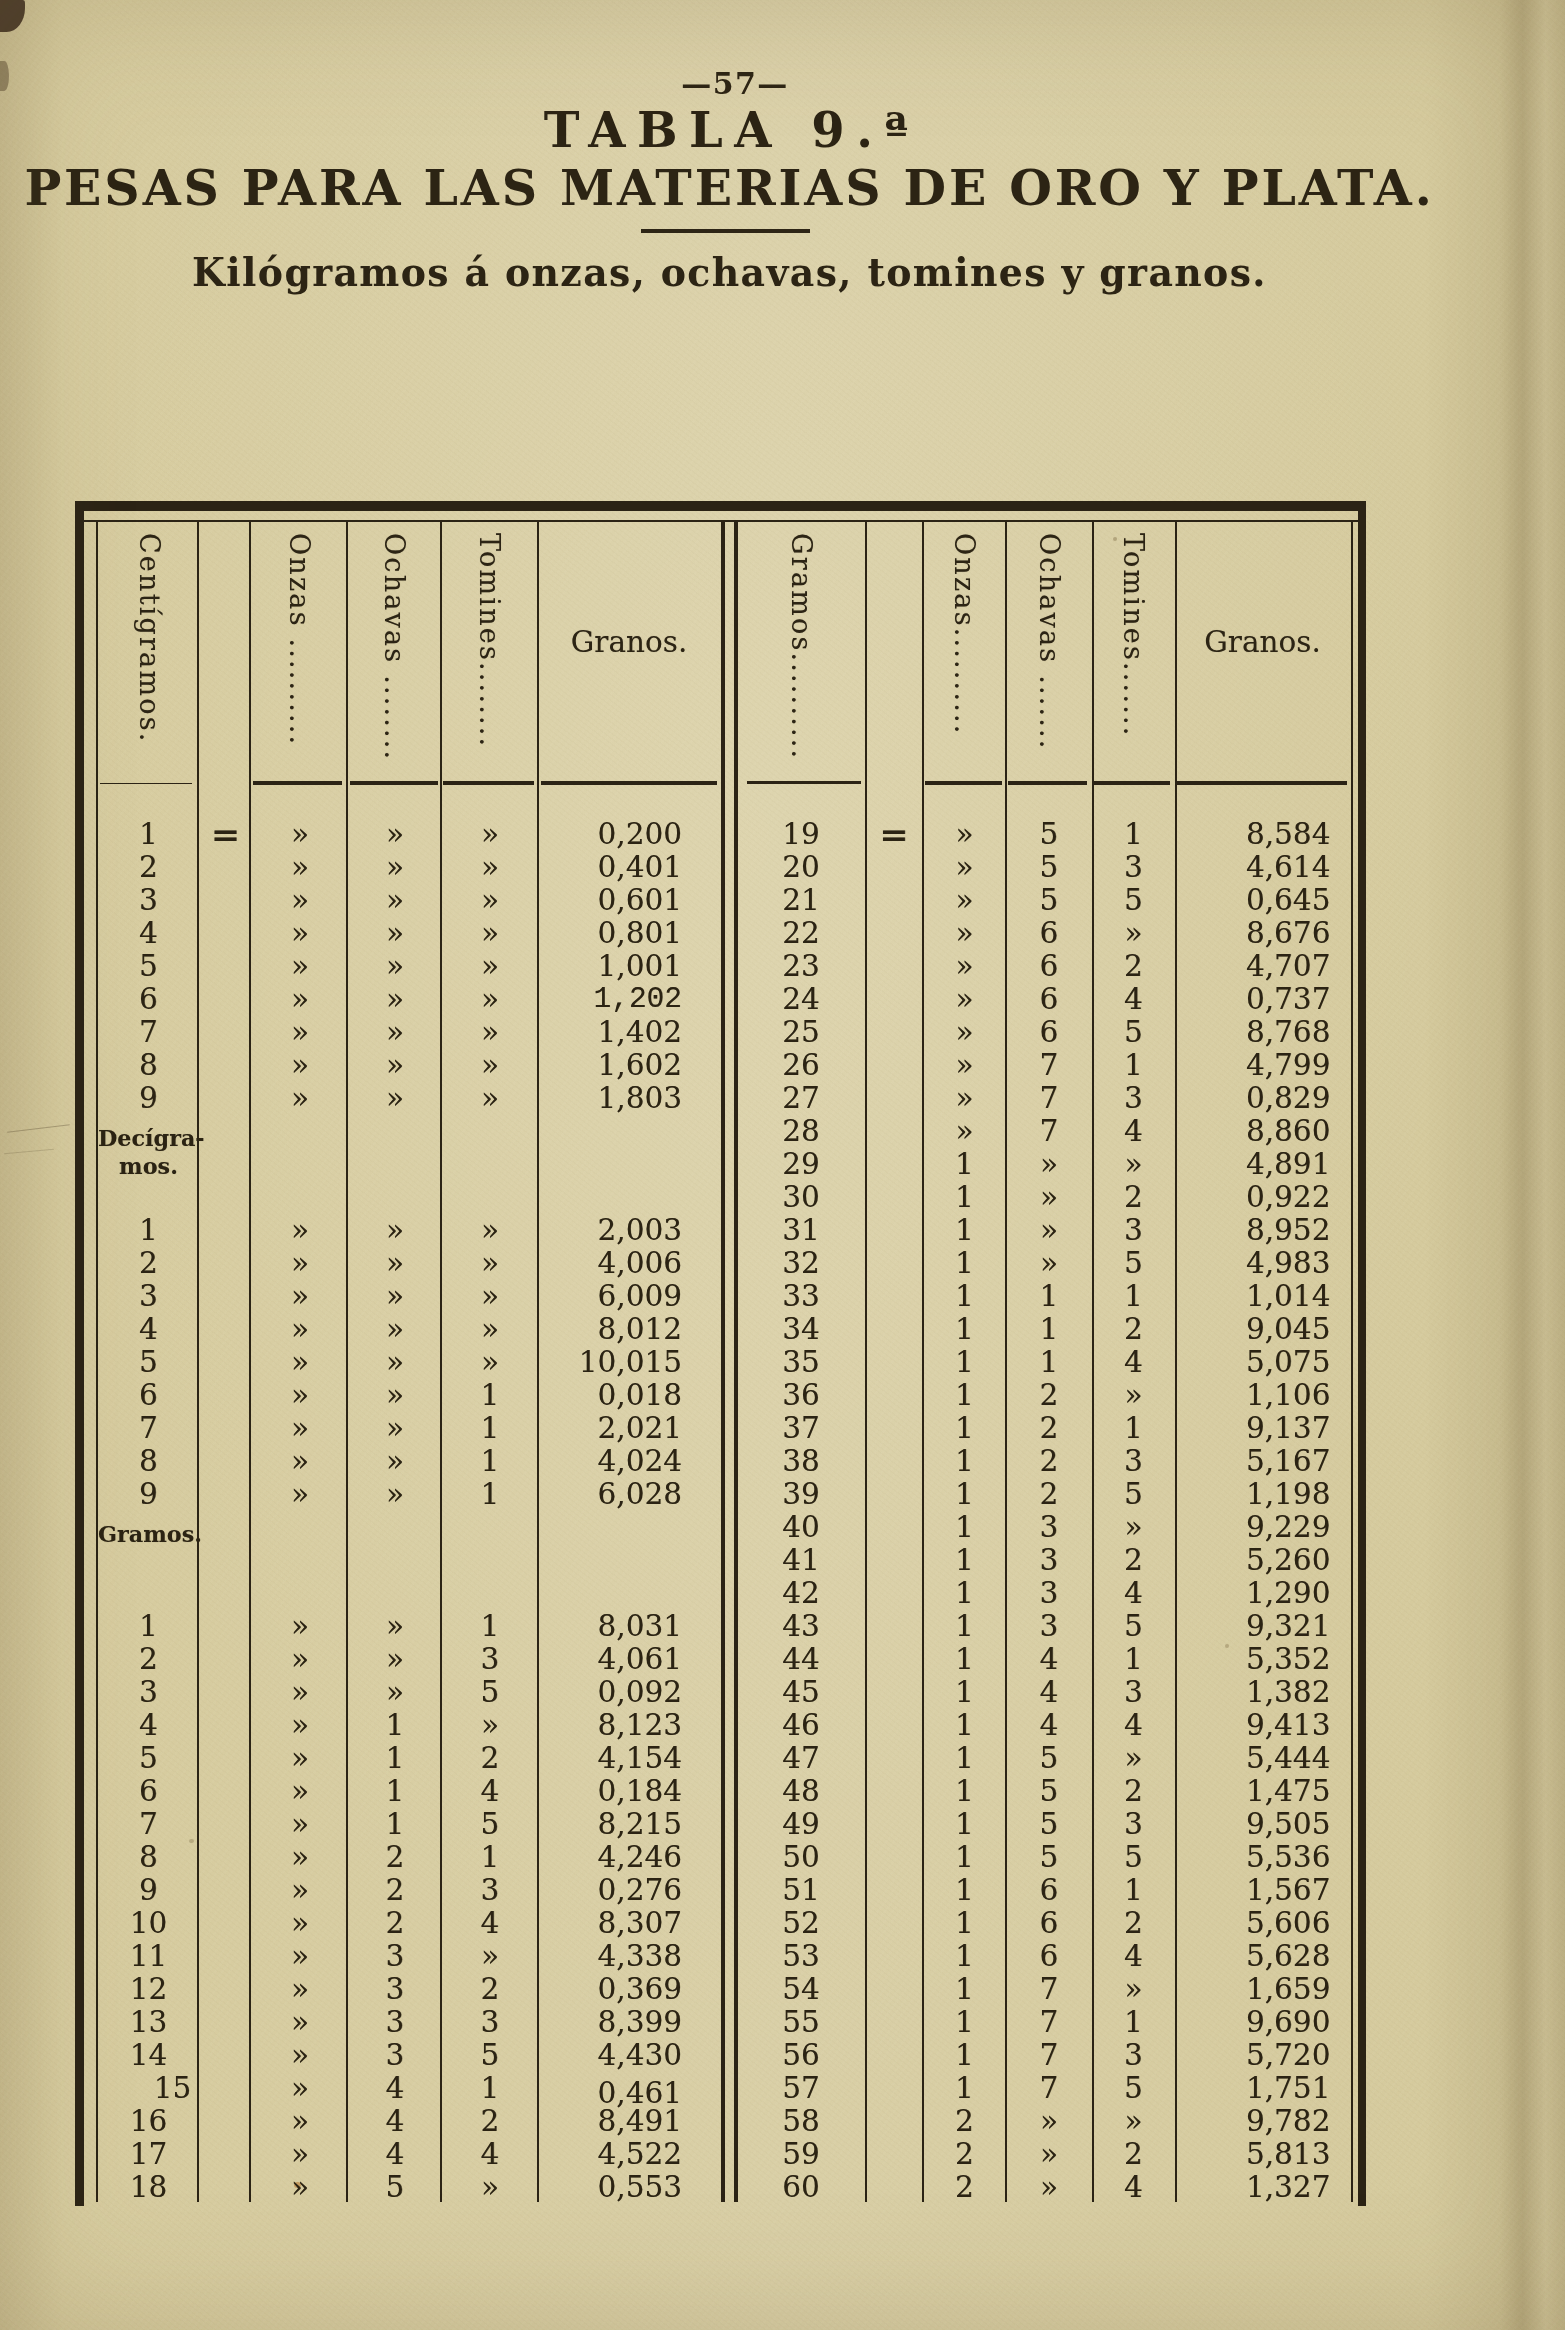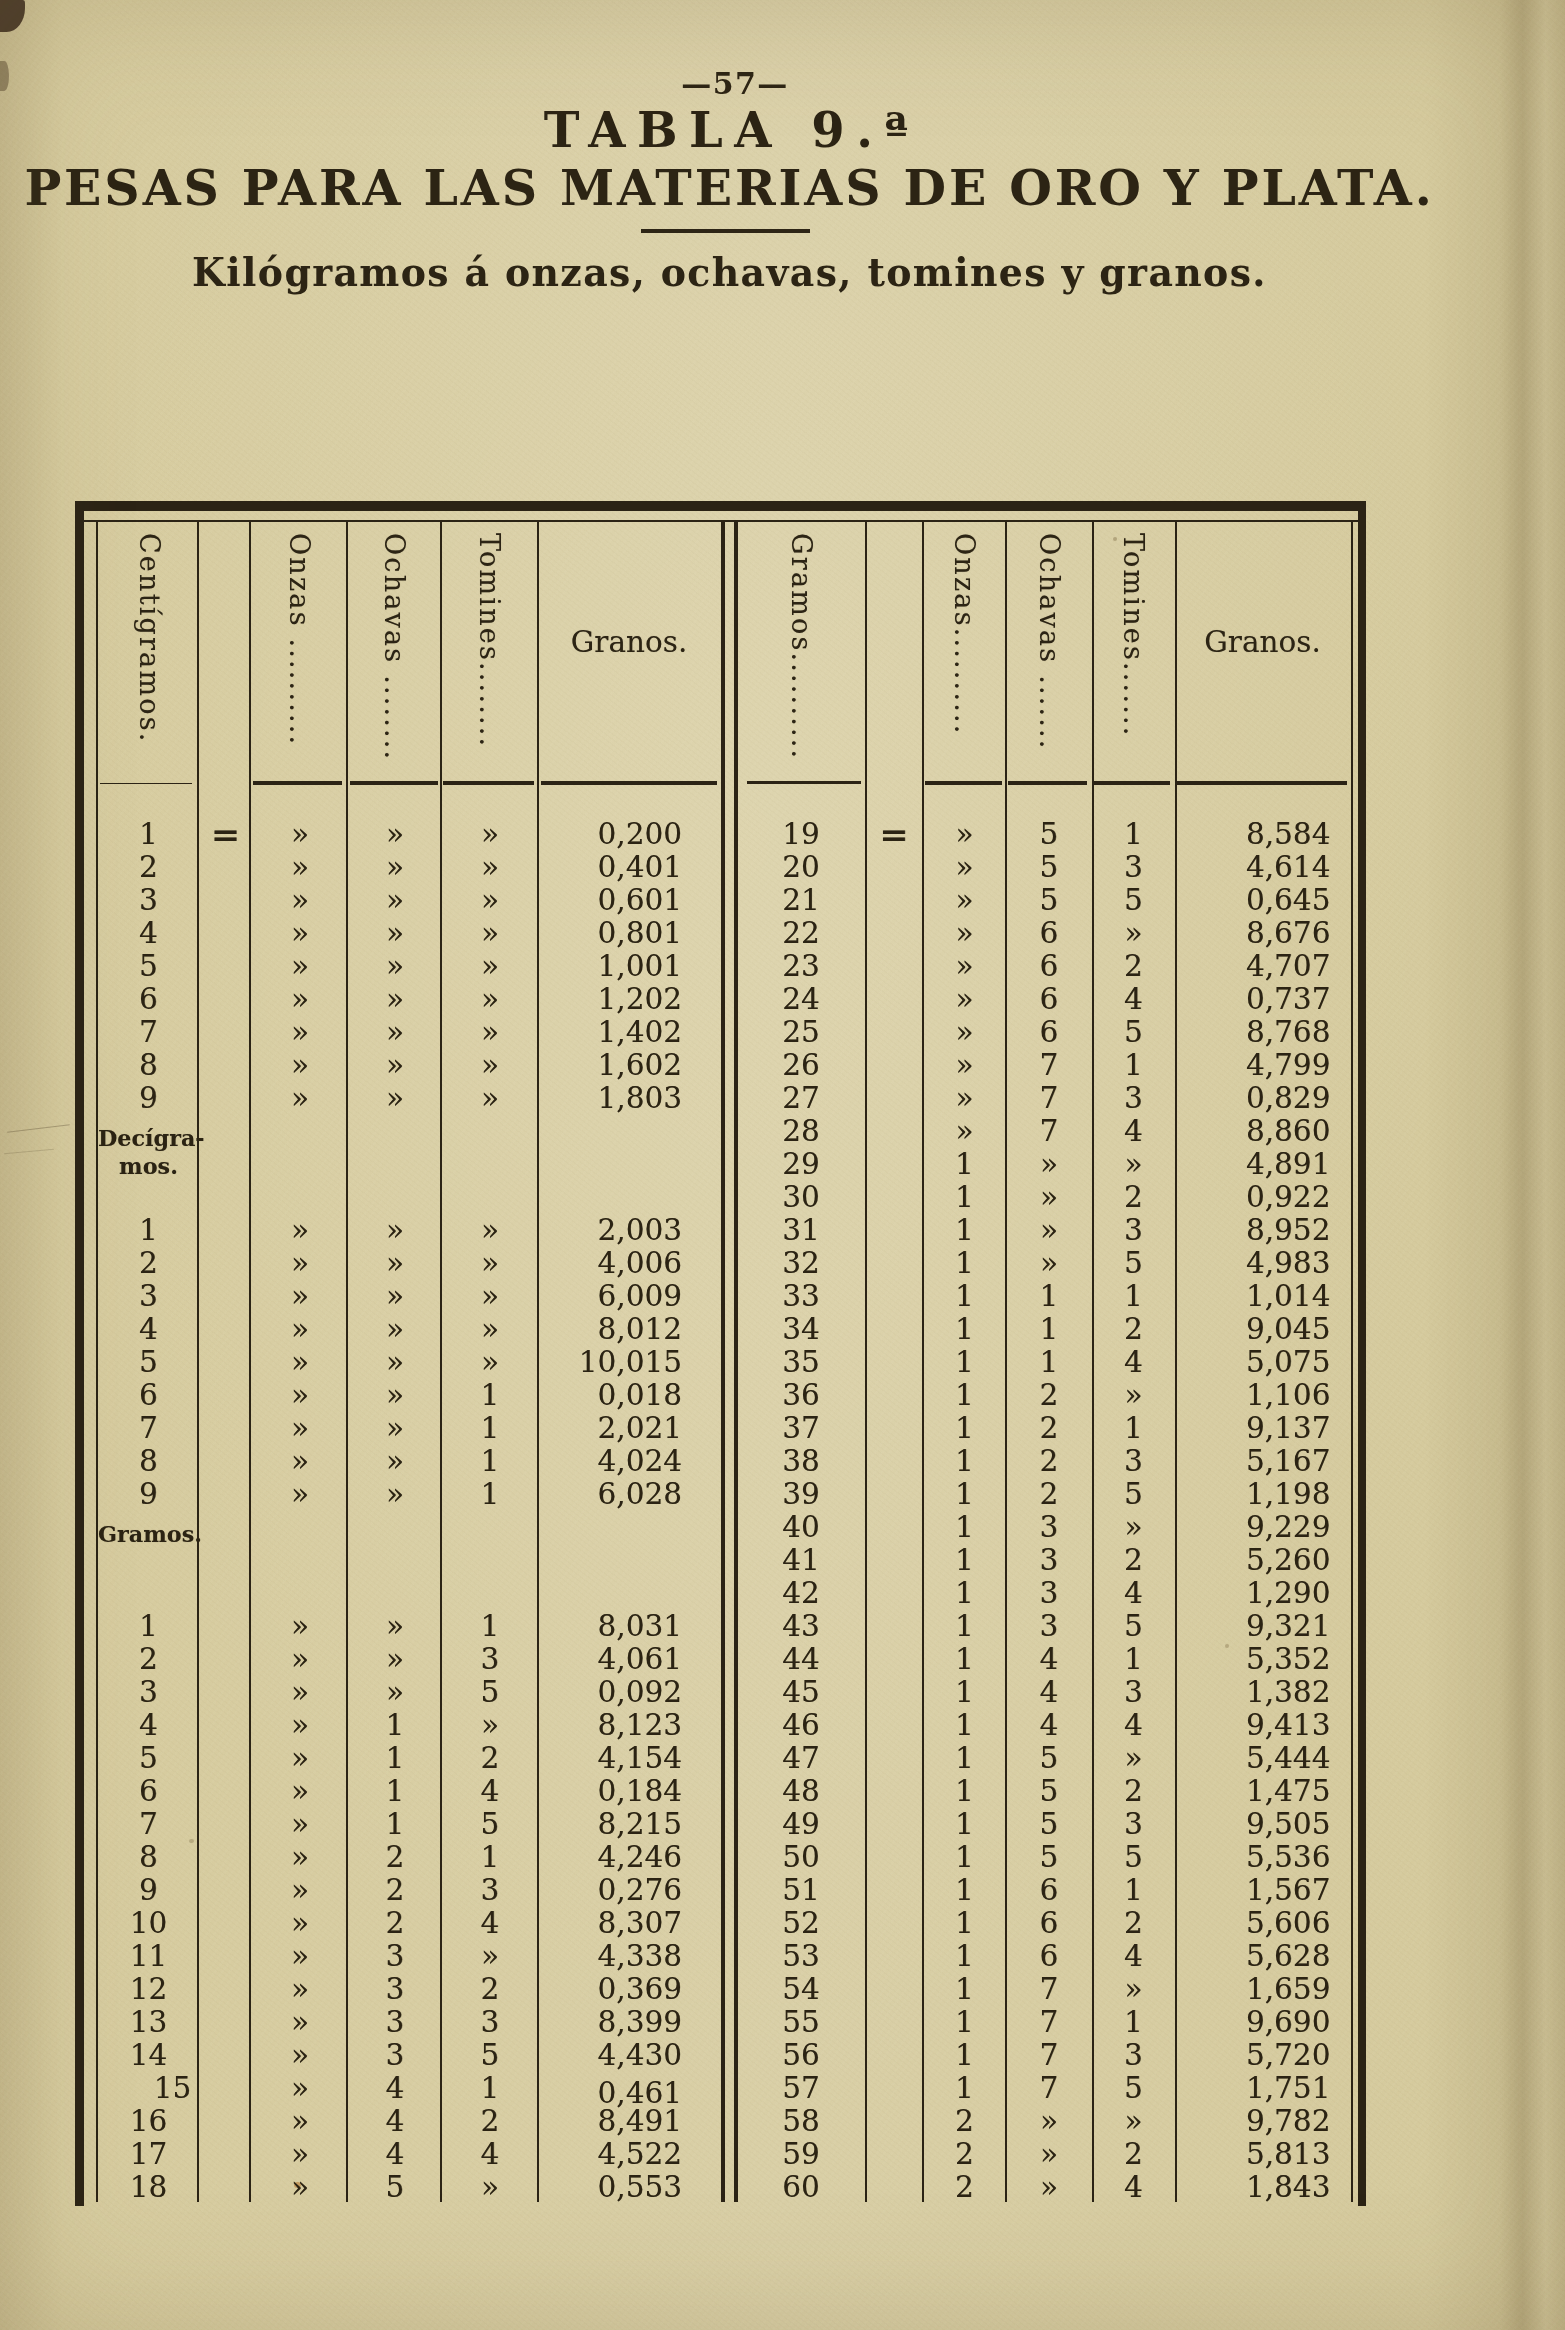--- a/index.html
+++ b/index.html
@@ -155,21 +155,21 @@
       <div class="cell gr" style="grid-area: 4 / 6;">0,801</div>
       <div class="cell unit" style="grid-area: 5 / 1;">5</div>
       <div class="cell mid" style="grid-area: 5 / 3;">»</div>
       <div class="cell mid" style="grid-area: 5 / 4;">»</div>
       <div class="cell mid" style="grid-area: 5 / 5;">»</div>
       <div class="cell gr" style="grid-area: 5 / 6;">1,001</div>
       <div class="cell unit" style="grid-area: 6 / 1;">6</div>
       <div class="cell mid" style="grid-area: 6 / 3;">»</div>
       <div class="cell mid" style="grid-area: 6 / 4;">»</div>
       <div class="cell mid" style="grid-area: 6 / 5;">»</div>
-      <div class="cell gr" style="grid-area: 6 / 6;">1,202</div>
+      <div class="cell gr" style="grid-area: 6 / 6; font-family: Liberation Mono, monospace;">1,202</div>
       <div class="cell unit" style="grid-area: 7 / 1;">7</div>
       <div class="cell mid" style="grid-area: 7 / 3;">»</div>
       <div class="cell mid" style="grid-area: 7 / 4;">»</div>
       <div class="cell mid" style="grid-area: 7 / 5;">»</div>
       <div class="cell gr" style="grid-area: 7 / 6;">1,402</div>
       <div class="cell unit" style="grid-area: 8 / 1;">8</div>
       <div class="cell mid" style="grid-area: 8 / 3;">»</div>
       <div class="cell mid" style="grid-area: 8 / 4;">»</div>
       <div class="cell mid" style="grid-area: 8 / 5;">»</div>
       <div class="cell gr" style="grid-area: 8 / 6;">1,602</div>
@@ -525,19 +525,19 @@
       <div class="cell gr" style="grid-area: 40 / 6;">9,782</div>
       <div class="cell unit" style="grid-area: 41 / 1;">59</div>
       <div class="cell mid" style="grid-area: 41 / 3;">2</div>
       <div class="cell mid" style="grid-area: 41 / 4;">»</div>
       <div class="cell mid" style="grid-area: 41 / 5;">2</div>
       <div class="cell gr" style="grid-area: 41 / 6;">5,813</div>
       <div class="cell unit" style="grid-area: 42 / 1;">60</div>
       <div class="cell mid" style="grid-area: 42 / 3;">2</div>
       <div class="cell mid" style="grid-area: 42 / 4;">»</div>
       <div class="cell mid" style="grid-area: 42 / 5;">4</div>
-      <div class="cell gr" style="grid-area: 42 / 6;">1,843</div>
+      <div class="cell gr" style="grid-area: 42 / 6;">1,327</div>
     </div>
 </div>
 
 <div class="right-edge"></div>
 <div class="vignette"></div>
 
 
 </body></html>

